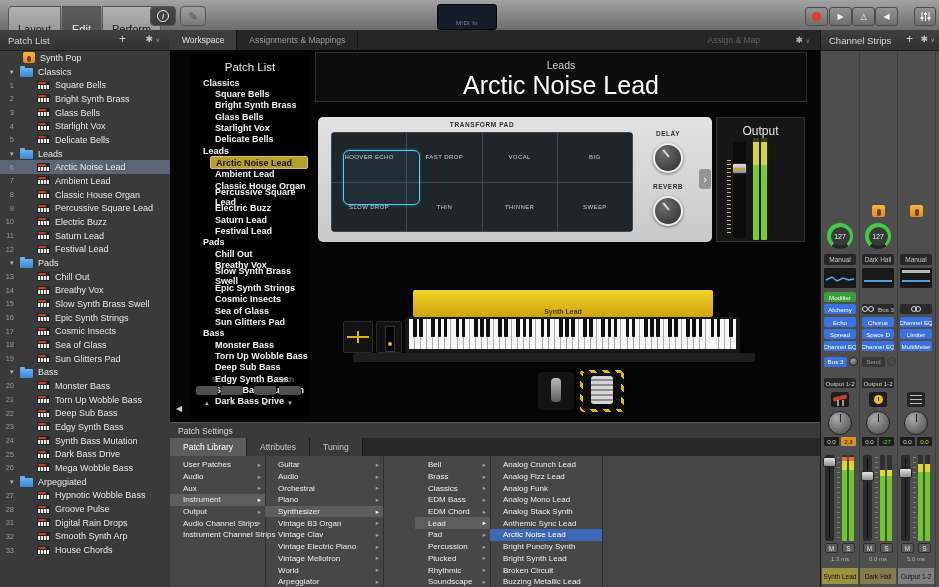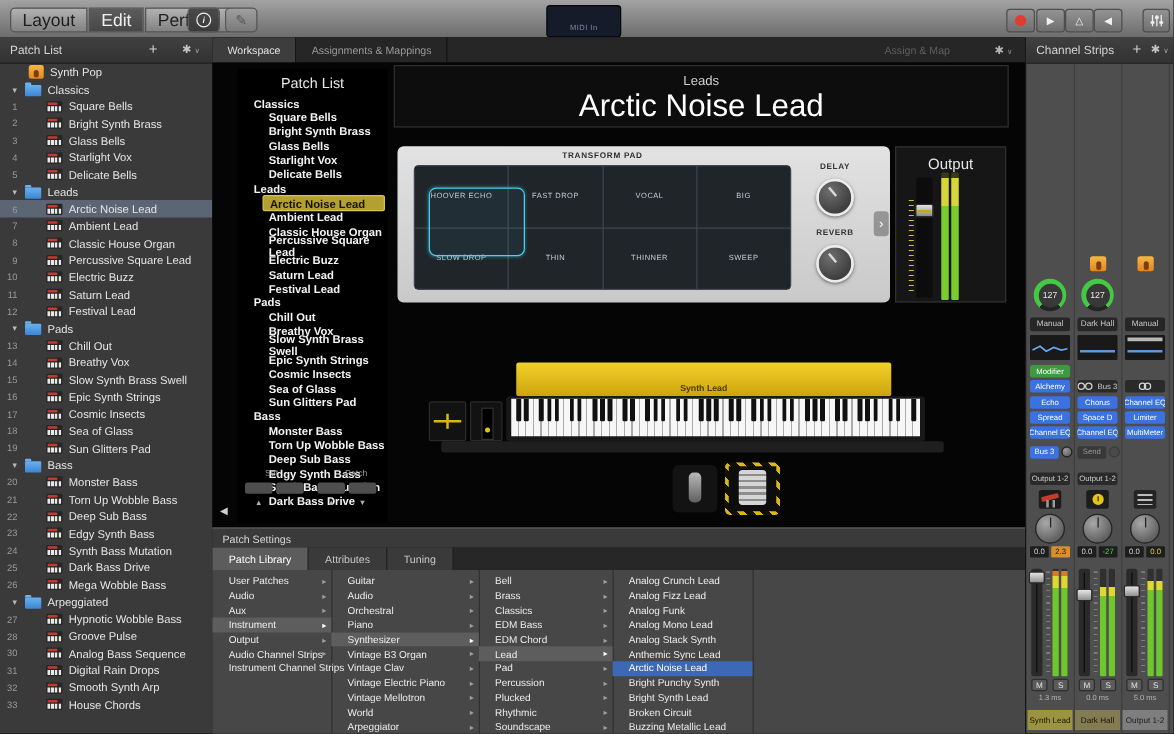--- a/index.html
+++ b/index.html
@@ -5,21 +5,21 @@
   html,body{margin:0;padding:0;background:#000;}
   #app{position:relative;width:939px;height:587px;overflow:hidden;
        font-family:"Liberation Sans","DejaVu Sans",sans-serif;
        -webkit-font-smoothing:antialiased;user-select:none;}
   .abs{position:absolute;}
 
   
   #toolbar{left:0;top:0;width:939px;height:30px;
     background:linear-gradient(#a2a2a2,#6c6c6c);border-bottom:1px solid #3f3f3f;}
   .seg{left:8px;top:6px;display:flex;gap:1px;}
-  .seg-btn{height:18px;padding:0 9px;display:flex;align-items:center;font-size:14px;color:#1e1e1e;
+  .seg-btn{height:18px;padding:13px 9px;display:flex;align-items:center;font-size:11px;color:#1e1e1e;
     background:linear-gradient(#b2b2b2,#828282);border:1px solid #565656;}
   .seg-btn:first-child{border-radius:4px 0 0 4px;}
   .seg-btn:last-child{border-radius:0 4px 4px 0;}
   .seg-btn.active{background:linear-gradient(#5c5c5c,#474747);color:#efefef;}
   .tool-ico-btn{top:6px;width:24px;height:18px;border-radius:4px;border:1px solid #565656;
     background:linear-gradient(#9f9f9f,#7a7a7a);display:flex;align-items:center;justify-content:center;}
   .tool-ico-btn.dark{background:linear-gradient(#4a4a4a,#3a3a3a);}
   .info-glyph{width:10px;height:10px;border:1px solid #eee;border-radius:50%;color:#eee;font-size:7px;
     display:flex;align-items:center;justify-content:center;font-style:italic;font-weight:bold;}
   .pencil-glyph{color:#555;font-size:11px;}
@@ -536,28 +536,20 @@
         </div>
         <div class="sb-row">
           <span class="sb-num">28</span>
           <span class="kb-ico">
             <b></b>
             <i></i>
           </span>
           <span class="sb-label">Groove Pulse</span>
         </div>
         <div class="sb-row">
-          <span class="sb-num">30</span>
-          <span class="kb-ico">
-            <b></b>
-            <i></i>
-          </span>
-          <span class="sb-label">Analog Bass Sequence</span>
-        </div>
-        <div class="sb-row">
           <span class="sb-num">31</span>
           <span class="kb-ico">
             <b></b>
             <i></i>
           </span>
           <span class="sb-label">Digital Rain Drops</span>
         </div>
         <div class="sb-row">
           <span class="sb-num">32</span>
           <span class="kb-ico">
@@ -833,21 +825,21 @@
                 <span>World</span>
                 <span class="arr">▸</span>
               </div>
               <div class="ps-item">
                 <span>Arpeggiator</span>
                 <span class="arr">▸</span>
               </div>
             </div>
           </div>
           <div class="ps-col" style="left: 213px; width: 107px;">
-            <div style="padding-top: 3px;">
+            <div style="padding-top: 3px; padding-left: 32px;">
               <div class="ps-item">
                 <span>Bell</span>
                 <span class="arr">▸</span>
               </div>
               <div class="ps-item">
                 <span>Brass</span>
                 <span class="arr">▸</span>
               </div>
               <div class="ps-item">
                 <span>Classics</span>

